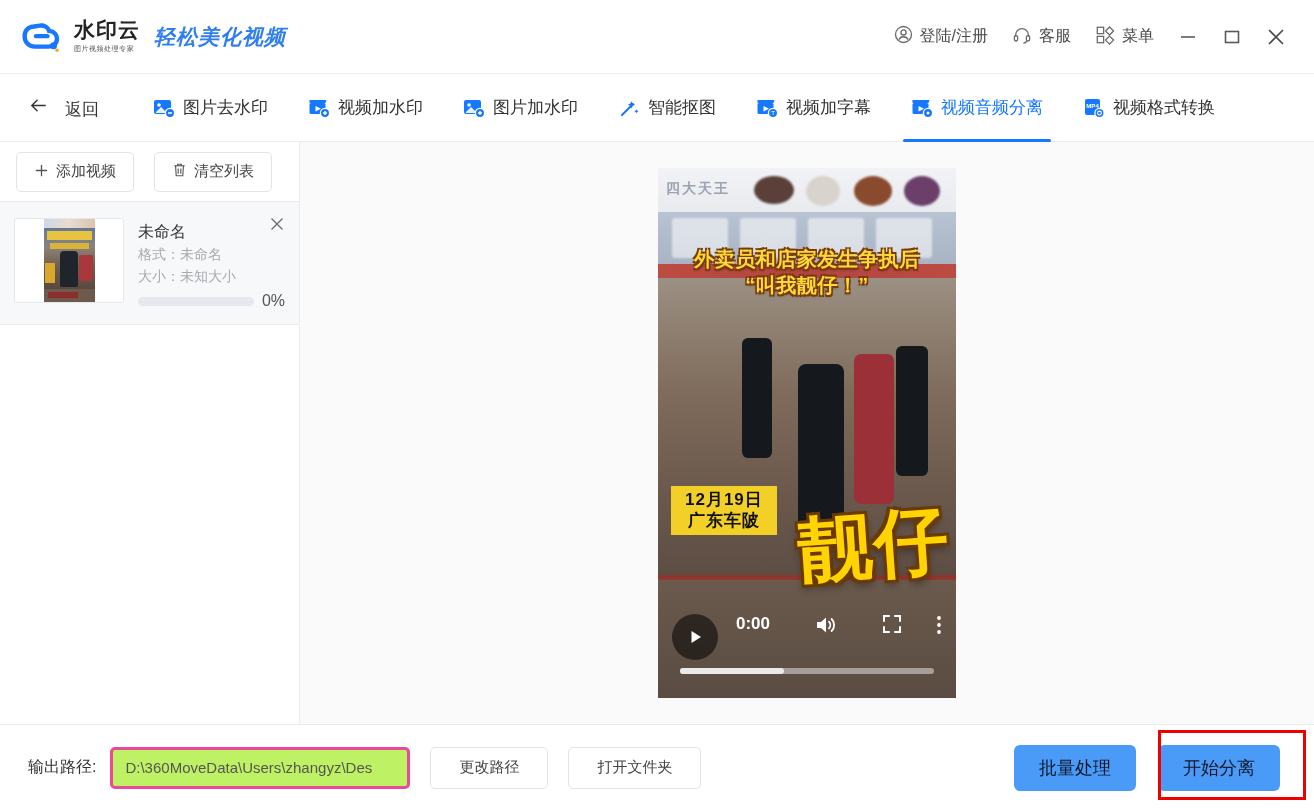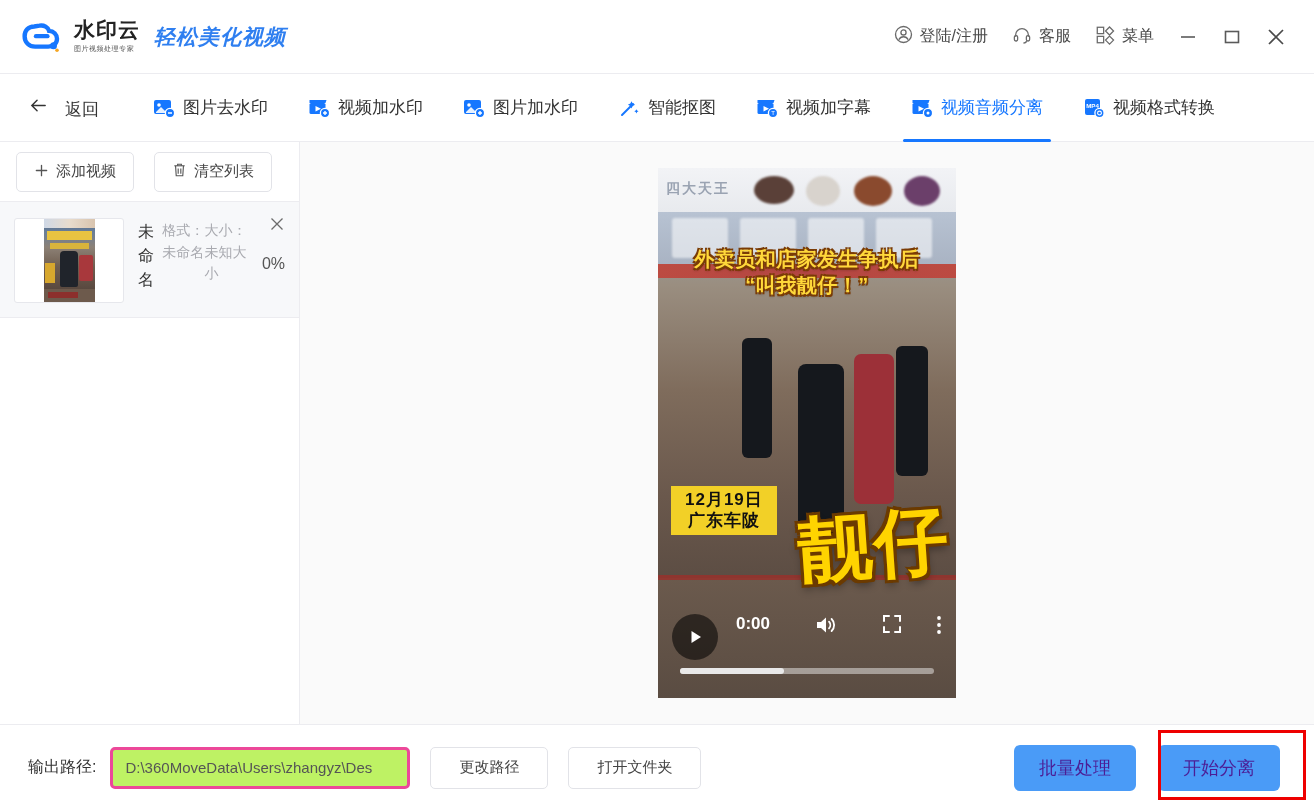--- a/index.html
+++ b/index.html
@@ -90,21 +90,21 @@
   }
   .thumb-band-top { position: absolute; left: 0; right: 0; top: 0; height: 9px; background: linear-gradient(90deg,#cfd8e6,#e8dccd,#d9c4ae); }
   .thumb-ylw1 { position: absolute; left: 3px; right: 3px; top: 12px; height: 9px; background: #e8c341; }
   .thumb-ylw2 { position: absolute; left: 6px; right: 6px; top: 24px; height: 6px; background: #d9b43c; }
   .thumb-fig { position: absolute; left: 16px; top: 32px; width: 18px; height: 36px; background: #20242b; border-radius: 4px 4px 2px 2px; }
   .thumb-red { position: absolute; right: 2px; top: 36px; width: 14px; height: 26px; background: #a8383c; border-radius: 2px; }
   .thumb-ylw3 { position: absolute; left: 1px; top: 44px; width: 10px; height: 20px; background: #d7a72e; }
   .thumb-floor { position: absolute; left: 0; right: 0; bottom: 0; height: 13px; background: #6d5a4c; }
   .thumb-strip { position: absolute; left: 4px; bottom: 4px; width: 30px; height: 6px; background: #8c2f2c; }
 
-  .file-meta { display: flex; flex-direction: row; padding-top: 2px; min-width: 0; flex: 1; }
+  .file-meta { display: flex; flex-direction: column; padding-top: 2px; min-width: 0; flex: 1; }
   .file-name { font-size: 16px; color: #333; line-height: 1.5; }
   .file-line { font-size: 14px; color: #a9aab0; line-height: 1.55; }
   .file-prog-row { display: flex; align-items: center; gap: 8px; margin-top: 5px; }
   .prog-track { flex: 1; height: 9px; background: #e6e8f0; border-radius: 5px; overflow: hidden; }
   .prog-fill { height: 100%; width: 0%; background: #1677ff; }
   .prog-pct { font-size: 16px; color: #555; }
   .file-close {
     position: absolute; right: 13px; top: 13px; width: 18px; height: 18px;
     cursor: pointer; color: #6b6b6b;
   }
@@ -171,21 +171,21 @@
     font-family: "Liberation Sans", sans-serif; outline: none;
   }
   .bot-btn {
     height: 42px; padding: 0 28px; margin-left: 20px; border: 1px solid #e2e3e8;
     border-radius: 5px; background: #fff; font-size: 15px; color: #444;
     cursor: pointer; white-space: nowrap;
   }
   .bot-right { margin-left: auto; display: flex; align-items: center; gap: 22px; padding-right: 34px; }
   .primary-btn {
     height: 46px; width: 122px; border: none; border-radius: 6px; background: #4a9bf7;
-    color: #4c1d95; font-size: 18px; cursor: pointer; white-space: nowrap;
+    color: #0f172a; font-size: 18px; cursor: pointer; white-space: nowrap;
     font-family: "Liberation Sans", sans-serif;
   }
   .annot-box {
     position: absolute; left: 1158px; top: 730px; width: 148px; height: 70px;
     border: 3px solid #ee0000; pointer-events: none;
   }
 </style>
 </head>
 <body>
 

